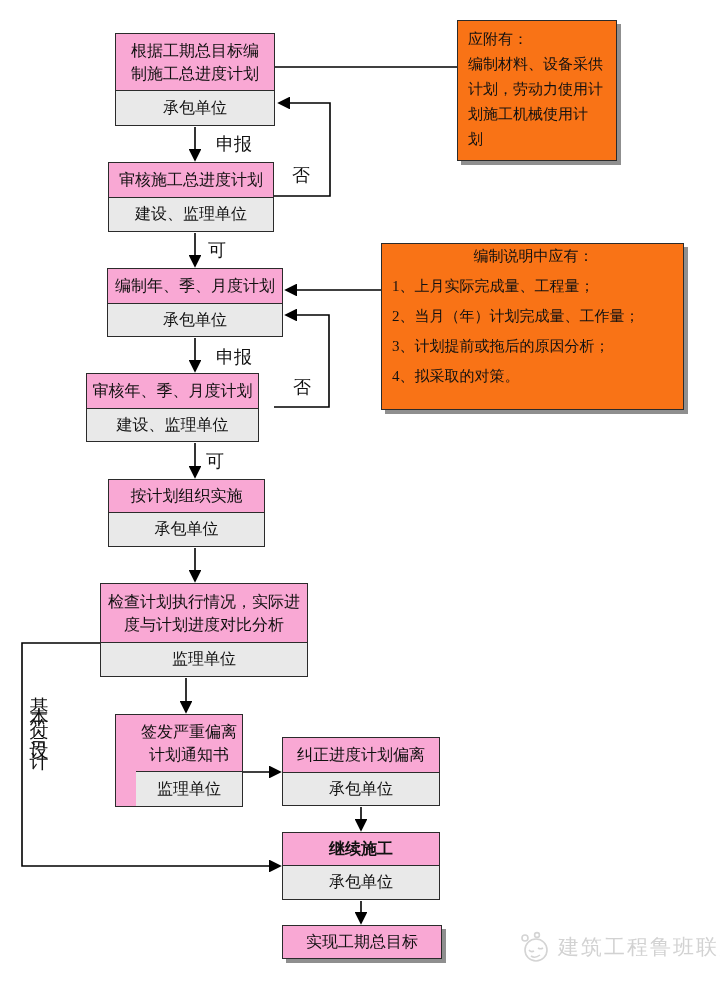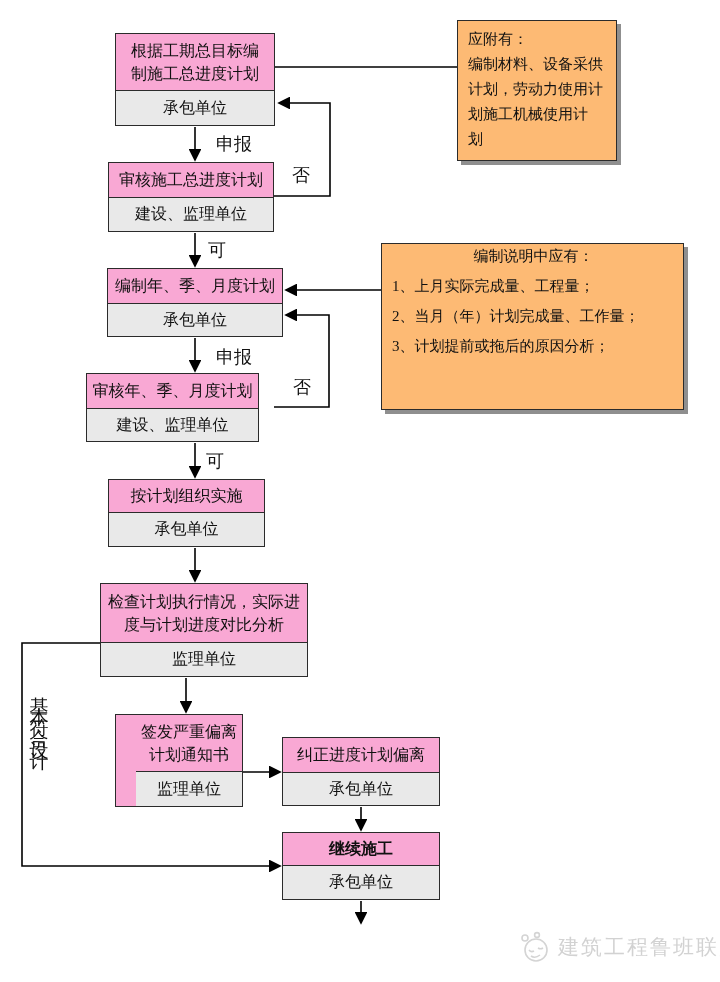--- a/index.html
+++ b/index.html
@@ -15,21 +15,21 @@
     font-family:"Liberation Serif","DejaVu Serif",serif;color:#111;
   }
   #wires{position:absolute;left:0;top:0;width:720px;height:982px;}
   .flowbox{position:absolute;box-sizing:border-box;border:1.5px solid var(--border);background:#f9a8d4;}
   .fb-title{display:flex;flex-direction:column;justify-content:center;align-items:center;
     font-size:16px;line-height:1.45;text-align:center;box-sizing:border-box;padding:1px 4px;}
   .fb-agency{display:flex;justify-content:center;align-items:center;font-size:16px;
     border-top:1.5px solid var(--border);background:var(--agency_fill);box-sizing:border-box;}
   .shadowed{box-shadow:4px 4px 0 var(--shadow);}
   .edge-label{position:absolute;font-size:18px;line-height:1.2;white-space:nowrap;text-align:center;}
-  .ann{position:absolute;box-sizing:border-box;border:1.5px solid var(--border);background:#fdba74;
+  .ann{position:absolute;box-sizing:border-box;border:1.5px solid var(--border);background:#f97316;
     font-size:15px;}
   .ann-line{line-height:25px;white-space:nowrap;}
   .ann-title{text-align:center;margin-bottom:11px;}
   .ann-item{margin-bottom:11px;white-space:nowrap;}
   .side-label{position:absolute;writing-mode:vertical-lr;text-orientation:upright;
     font-size:19px;letter-spacing:11px;white-space:nowrap;}
   .watermark{position:absolute;display:flex;align-items:center;gap:5px;color:var(--watermark);}
   .wm-text{font-size:21px;letter-spacing:2px;white-space:nowrap;}
 </style>
 </head>
@@ -120,34 +120,40 @@
     <div class="fb-agency" style="height:33px;">承包单位</div>
   </div>
 
   <div class="flowbox" style="left:282px;top:832px;width:158px;">
     <div class="fb-title" style="height:32px;font-weight:bold;">
       <div>继续施工</div>
     </div>
     <div class="fb-agency" style="height:34px;">承包单位</div>
   </div>
 
+  <div class="flowbox shadowed" style="left:282px;top:925px;width:160px;">
+    <div class="fb-title" style="height:32px;">
+      <div>实现工期总目标</div>
+    </div>
+  </div>
 
   <div class="ann shadowed" style="left:457px;top:20px;width:160px;height:141px;padding:6px 10px 0 10px;">
     <div class="ann-line">应附有：</div>
     <div class="ann-line">编制材料、设备采供</div>
     <div class="ann-line">计划，劳动力使用计</div>
     <div class="ann-line">划施工机械使用计</div>
     <div class="ann-line">划</div>
   </div>
 
   <div class="ann shadowed" style="left:381px;top:243px;width:303px;height:167px;padding:3px 8px 0 10px;">
     <div class="ann-title">编制说明中应有：</div>
     <div class="ann-item">1、上月实际完成量、工程量；</div>
     <div class="ann-item">2、当月（年）计划完成量、工作量；</div>
     <div class="ann-item">3、计划提前或拖后的原因分析；</div>
+    <div class="ann-item">4、拟采取的对策。</div>
   </div>
 
   <div class="edge-label" style="left:216px;top:134px;">申报</div>
   <div class="edge-label" style="left:292px;top:165px;">否</div>
   <div class="edge-label" style="left:208px;top:240px;">可</div>
   <div class="edge-label" style="left:216px;top:347px;">申报</div>
   <div class="edge-label" style="left:293px;top:377px;">否</div>
   <div class="edge-label" style="left:206px;top:451px;">可</div>
 
   <div class="side-label" style="left:26px;top:681px;height:180px;">基本符合设计</div>

